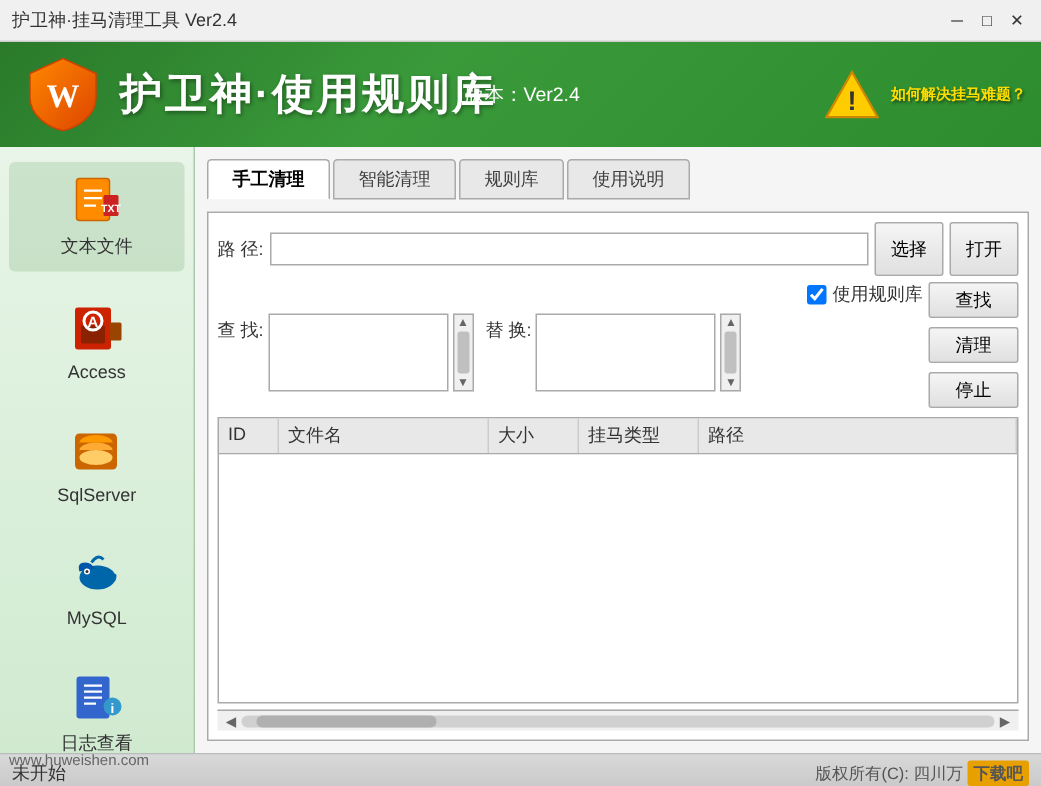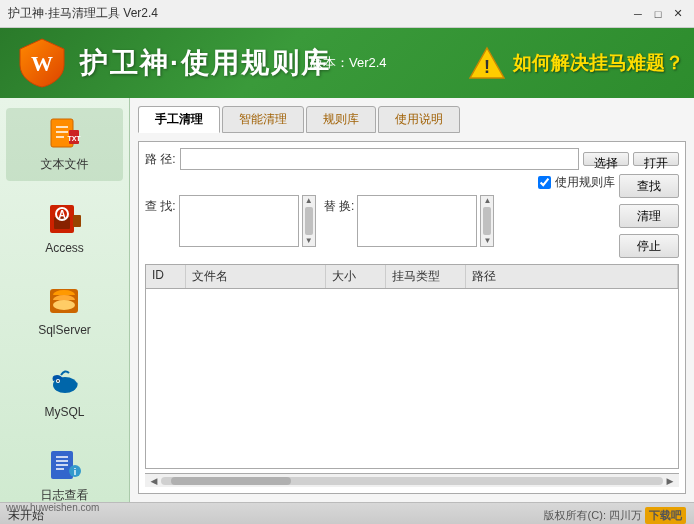--- a/index.html
+++ b/index.html
@@ -84,21 +84,21 @@
       display: flex;
       align-items: center;
       gap: 8px;
     }
     .header-warning-icon {
       width: 36px;
       height: 36px;
     }
     .header-warning-text {
       color: #ffdd00;
-      font-size: 19px;
+      font-size: 10px;
       font-weight: bold;
       text-shadow: 1px 1px 2px rgba(0,0,0,0.5);
     }
 
     
     .main-layout {
       display: flex;
       height: calc(524px - 28px - 70px - 22px);
     }
 
@@ -154,21 +154,21 @@
       display: flex;
       gap: 0;
       margin-bottom: 8px;
     }
     .tab {
       padding: 4px 16px;
       border: 1px solid #aaa;
       background: #e8e8e8;
       cursor: pointer;
       font-size: 12px;
-      color: #a16207;
+      color: #404040;
       border-radius: 3px 3px 0 0;
       margin-right: 2px;
     }
     .tab.active {
       background: white;
       border-bottom-color: white;
       font-weight: bold;
       color: #000;
     }
     .form-input {
@@ -179,21 +179,21 @@
       font-size: 12px;
       outline: none;
     }
     .btn-small {
       padding: 2px 10px;
       font-size: 12px;
       border: 1px solid #aaa;
       background: linear-gradient(180deg, #f5f5f5, #e0e0e0);
       cursor: pointer;
       border-radius: 2px;
-      height: 14px;
+      height: 36px;
     }
     .form-textarea {
       flex: 1;
       height: 55px;
       border: 1px solid #aaa;
       padding: 2px 4px;
       font-size: 12px;
       resize: none;
       outline: none;
     }

